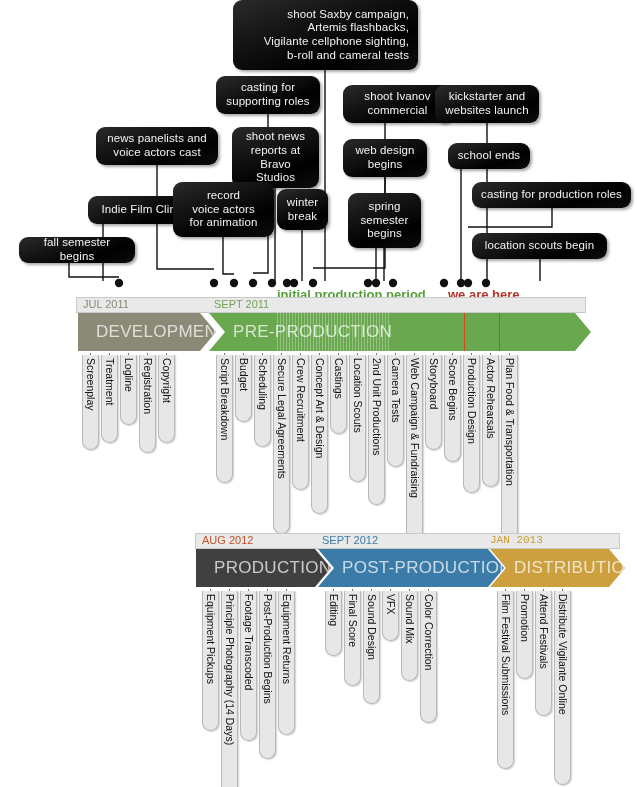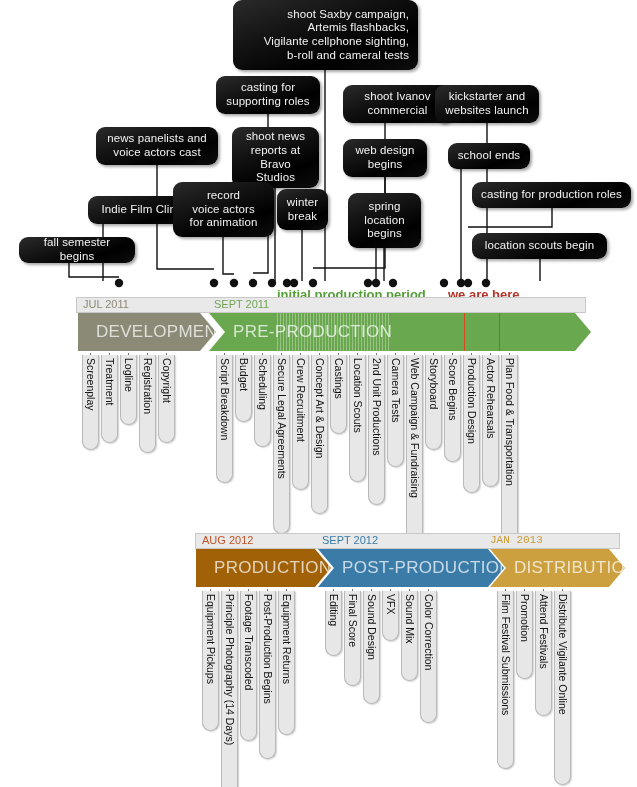--- a/index.html
+++ b/index.html
@@ -148,21 +148,21 @@
         <span>record
 voice actors
 for animation</span>
       </div>
       <div class="callout" style="left: 277px; top: 189px; width: 51px; height: 41px;">
         <span>winter
 break</span>
       </div>
       <div class="callout" style="left: 348px; top: 193px; width: 73px; height: 55px;">
         <span>spring
-location
+semester
 begins</span>
       </div>
       <div class="callout" style="left: 472px; top: 182px; width: 159px; height: 26px;">
         <span>casting for production roles</span>
       </div>
       <div class="callout" style="left: 472px; top: 233px; width: 135px; height: 26px;">
         <span>location scouts begin</span>
       </div>
       <div class="callout" style="left: 19px; top: 237px; width: 116px; height: 26px;">
         <span>fall semester begins</span>
@@ -280,21 +280,21 @@
   </div>
 
   <div class="tl" style="left:0px;top:533px;width:637px;">
     <div class="tl-head" style="left:195px;width:425px;"></div>
     <div id="tl2-dates">
         <div class="tl-date" style="left: 202px; color: rgb(192, 84, 42);">AUG 2012</div>
         <div class="tl-date" style="left: 322px; color: rgb(59, 123, 168);">SEPT 2012</div>
         <div class="tl-date" style="left: 490px; color: rgb(201, 155, 53); font-family: Liberation Mono, monospace;">JAN 2013</div>
       </div>
     <div id="tl2-phases">
-        <div class="chev" style="left: 196px; width: 135px; background: #a16207; clip-path: polygon(0px 0px, 119px 0px, 135px 50%, 119px 100%, 0px 100%); padding-left: 18px;">
+        <div class="chev" style="left: 196px; width: 135px; background: #404040; clip-path: polygon(0px 0px, 119px 0px, 135px 50%, 119px 100%, 0px 100%); padding-left: 18px;">
           <div class="ctxt">PRODUCTION</div>
         </div>
         <div class="chev" style="left: 318px; width: 186px; background: rgb(59, 123, 168); clip-path: polygon(0px 0px, 170px 0px, 186px 50%, 170px 100%, 0px 100%, 16px 50%); padding-left: 24px;">
           <div class="ctxt">POST-PRODUCTION</div>
         </div>
         <div class="chev" style="left: 490px; width: 135px; background: rgb(204, 160, 63); clip-path: polygon(0px 0px, 119px 0px, 135px 50%, 119px 100%, 0px 100%, 16px 50%); padding-left: 24px;">
           <div class="ctxt">DISTRIBUTION</div>
         </div>
       </div>
     <div id="tl2-labels">

